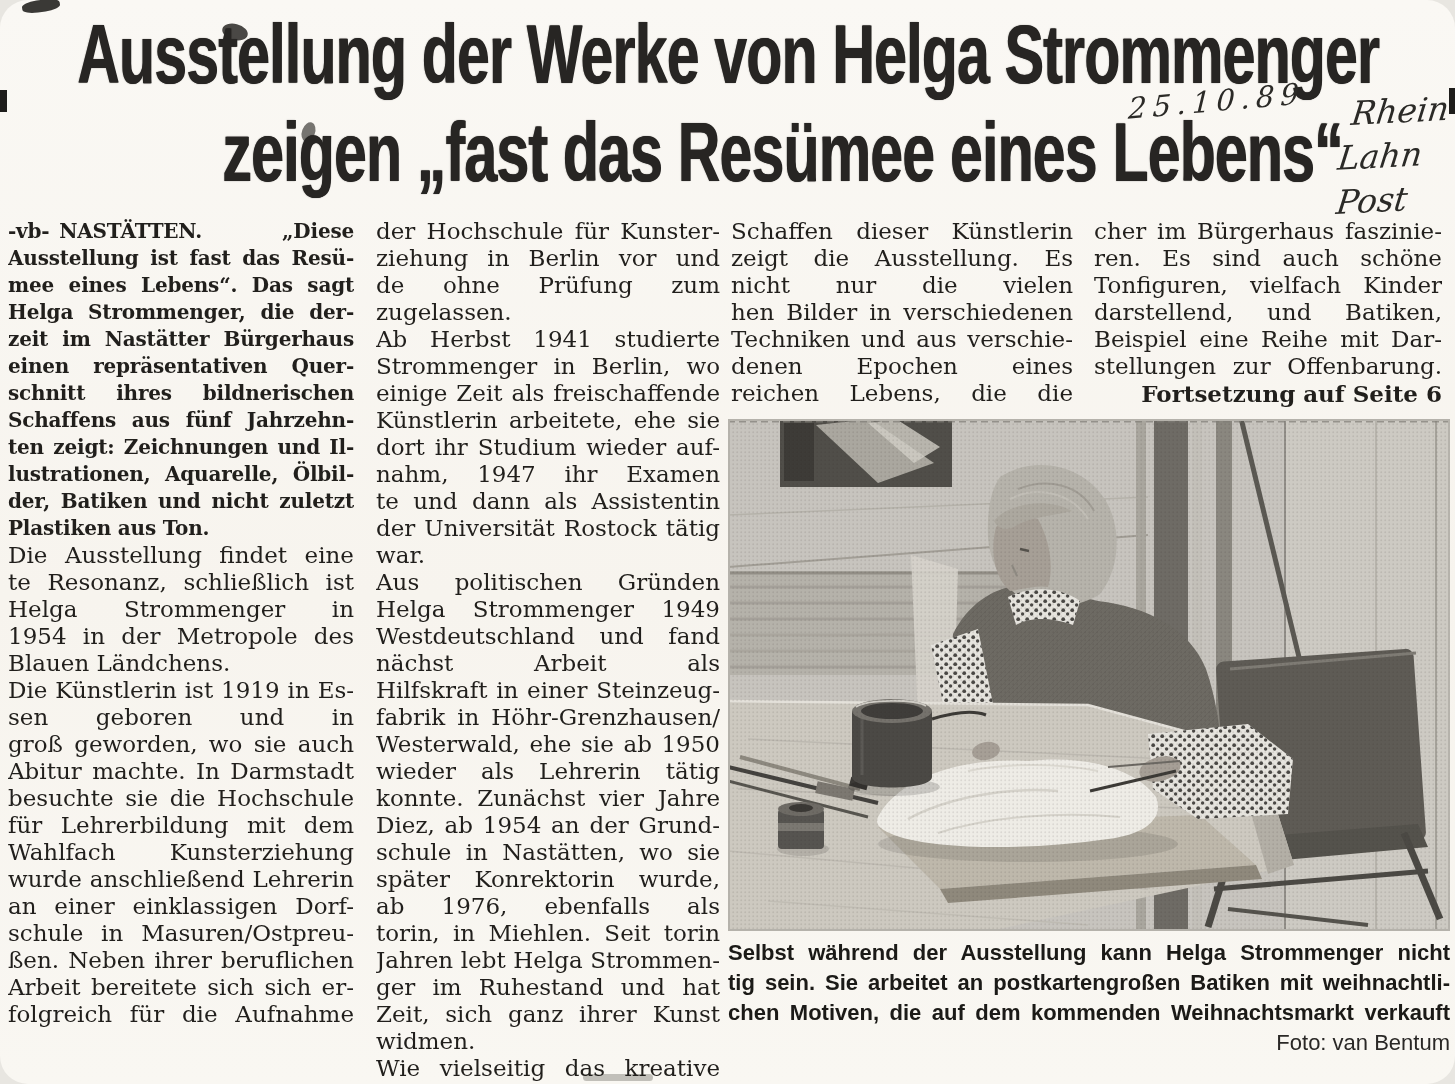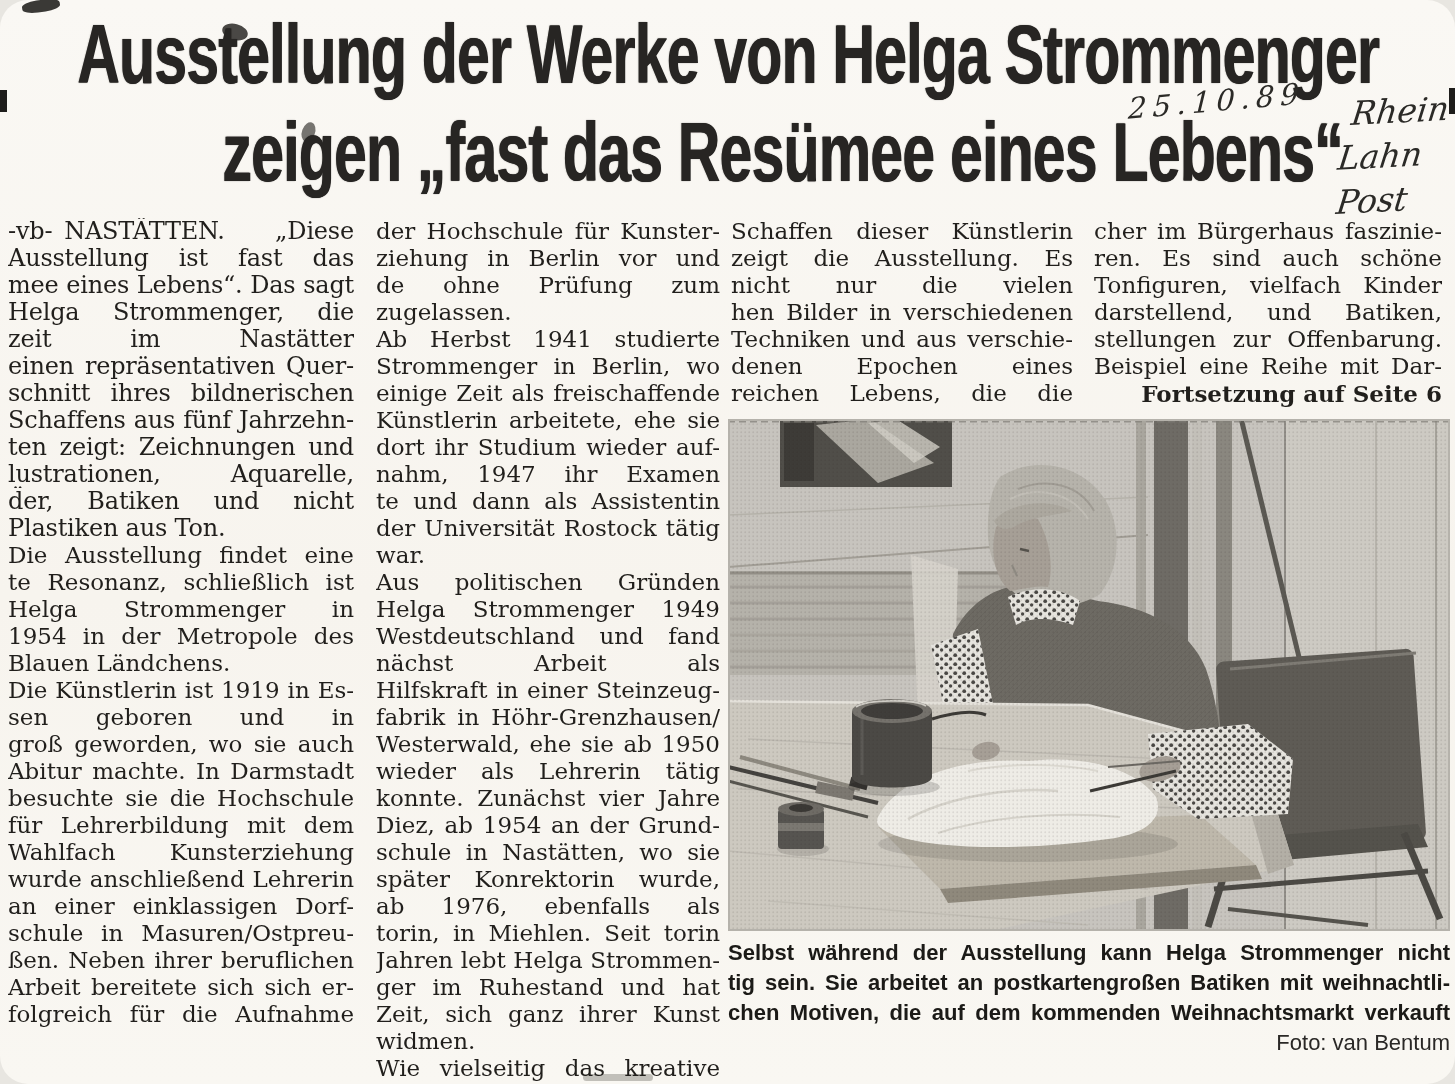--- a/index.html
+++ b/index.html
@@ -20,21 +20,21 @@
   .hw-stamp{left:1338px;top:90px;font-size:33px;line-height:44px;
             transform:rotate(-3deg) skewX(-10deg);}
   .hw-stamp div:nth-child(1){margin-left:8px;}
   .hw-stamp div:nth-child(3){margin-left:4px;}
   
   .col{position:absolute;top:218px;}
   #col1{left:8px;width:346px;} #col2{left:376px;width:344px;}
   #col3{left:731px;width:342px;} #col4{left:1094px;width:348px;}
   .ln{height:27px;line-height:27px;font-size:23px;text-align:justify;
       text-align-last:justify;overflow:hidden;}
-  .b{font-weight:400;font-size:24px;letter-spacing:-0.2px;}
+  .b{font-weight:700;font-size:20px;letter-spacing:-0.2px;}
   .s{text-align-last:left;}
   .cont{font-weight:700;text-align:right;text-align-last:right;font-size:23px;}
   
   .photo{position:absolute;left:728px;top:419px;width:722px;height:512px;}
   
   .caption{position:absolute;left:728px;top:938px;width:722px;color:#1b1a17;}
   .cl{height:30px;line-height:30px;font-family:"Liberation Sans",sans-serif;
       font-weight:700;font-size:22px;text-align:justify;text-align-last:justify;overflow:hidden;}
   .credit{margin-top:2px;font-family:"Liberation Sans",sans-serif;font-weight:400;
           font-size:22px;text-align:right;color:#2a2826;}
@@ -150,22 +150,22 @@
     <div class="ln">Techniken und aus verschie-</div>
     <div class="ln">denen Epochen eines arbeits-</div>
     <div class="ln">reichen Lebens, die die Besu-</div>
   </div>
 
   <div class="col" id="col4">
     <div class="ln">cher im Bürgerhaus faszinie-</div>
     <div class="ln">ren. Es sind auch schöne kleine</div>
     <div class="ln">Tonfiguren, vielfach Kinder</div>
     <div class="ln">darstellend, und Batiken, zum</div>
+    <div class="ln">Beispiel eine Reihe mit Dar-</div>
     <div class="ln">stellungen zur Offenbarung.</div>
-    <div class="ln">Beispiel eine Reihe mit Dar-</div>
     <div class="ln cont">Fortsetzung auf Seite 6</div>
   </div>
 
   <svg class="photo" viewBox="0 0 722 512" xmlns="http://www.w3.org/2000/svg">
     <defs>
       <pattern id="dots" width="9" height="9" patternUnits="userSpaceOnUse">
         <circle cx="2.2" cy="2.2" r="1.9" fill="#2f2d2a"></circle>
         <circle cx="6.6" cy="6" r="1.7" fill="#2f2d2a"></circle>
       </pattern>
       <pattern id="hatch" width="6" height="6" patternUnits="userSpaceOnUse">

